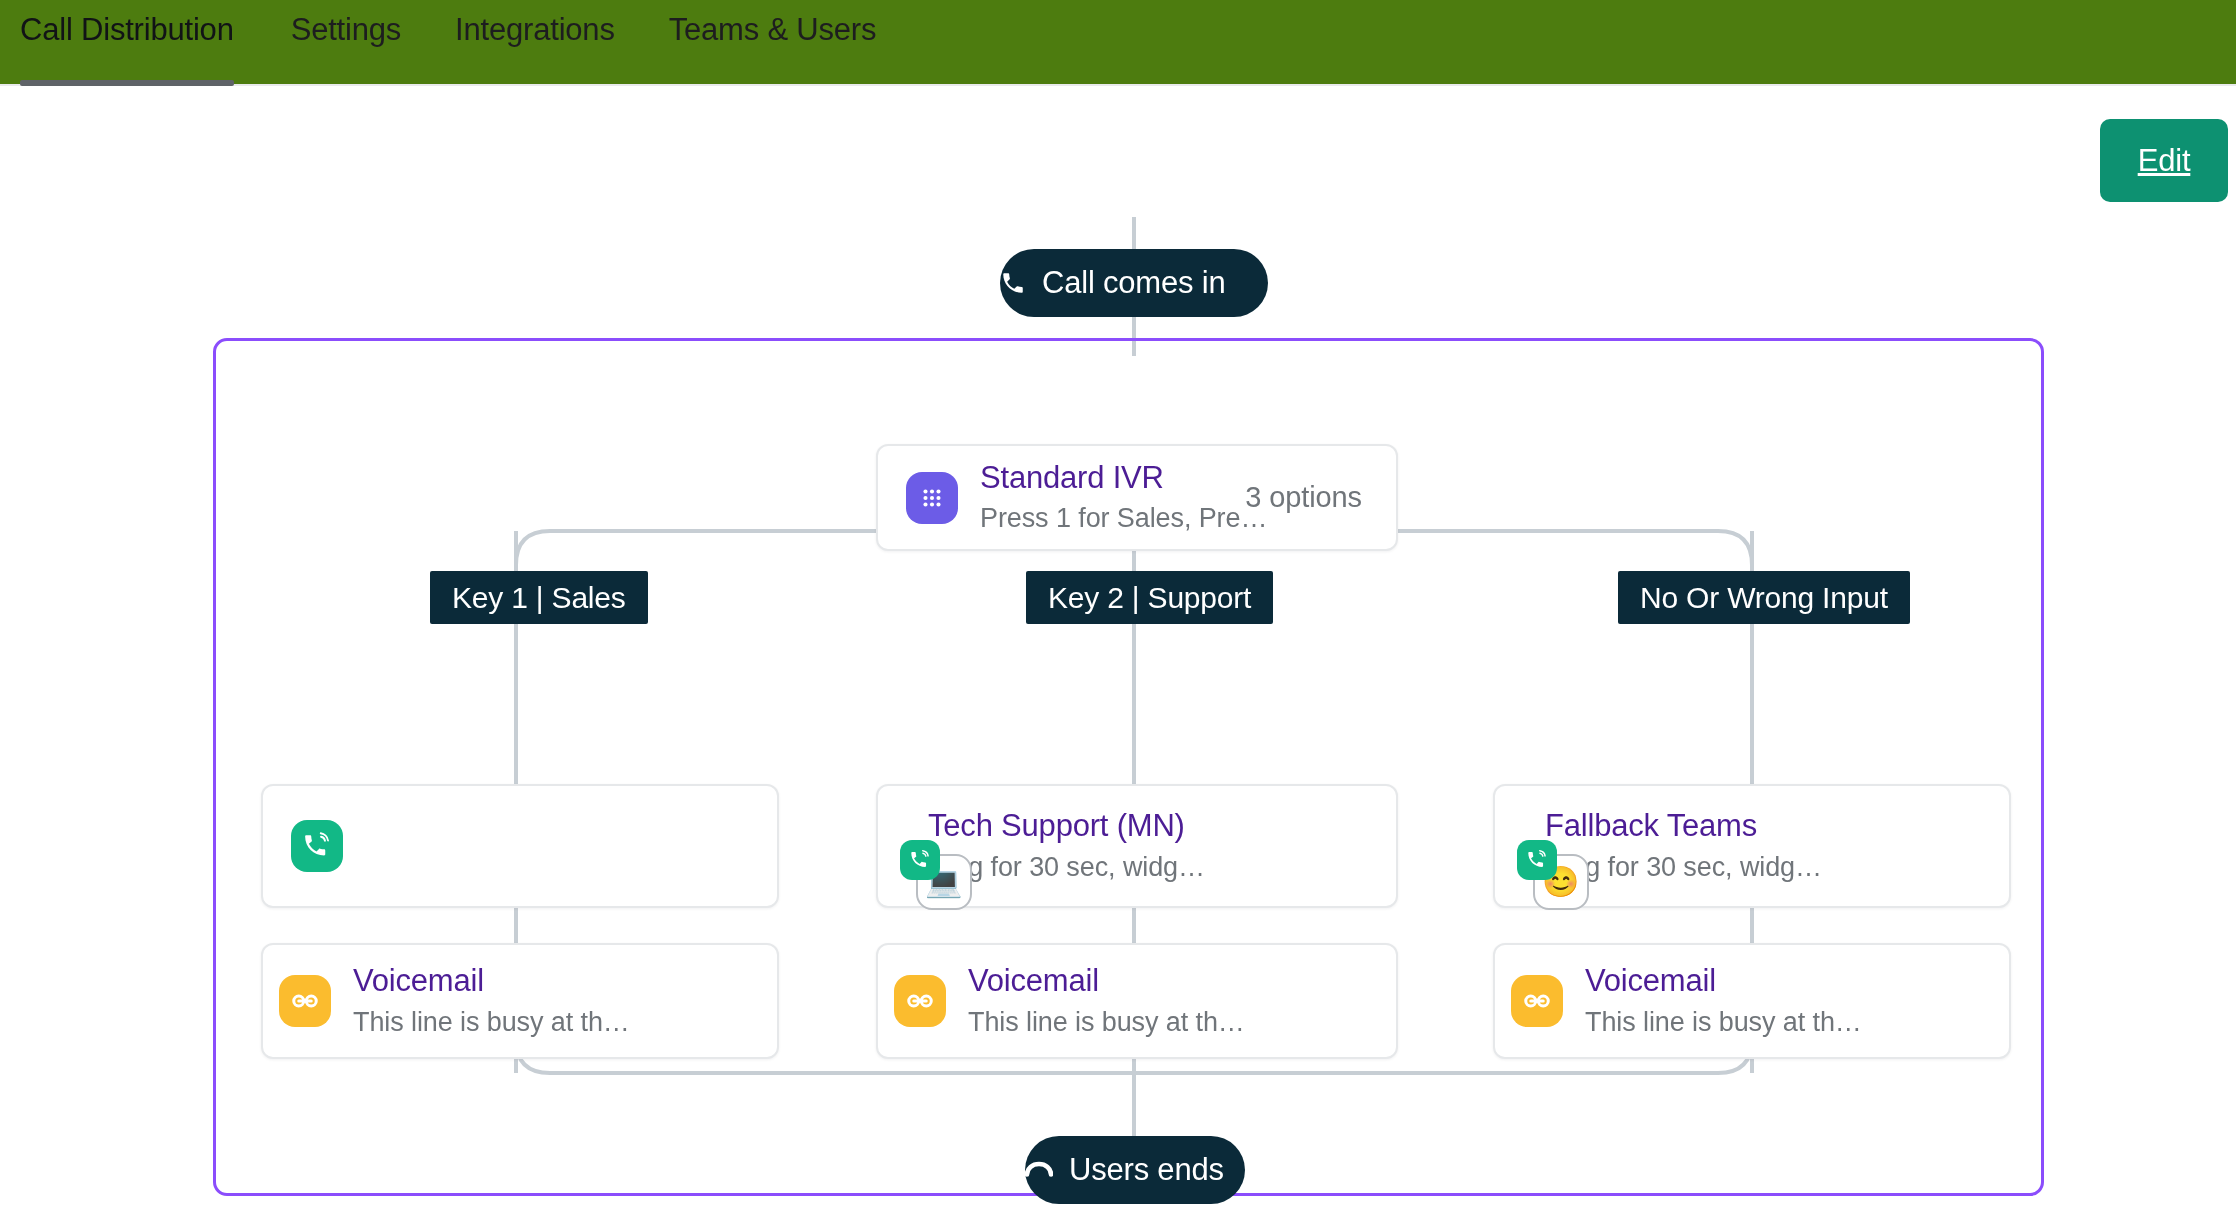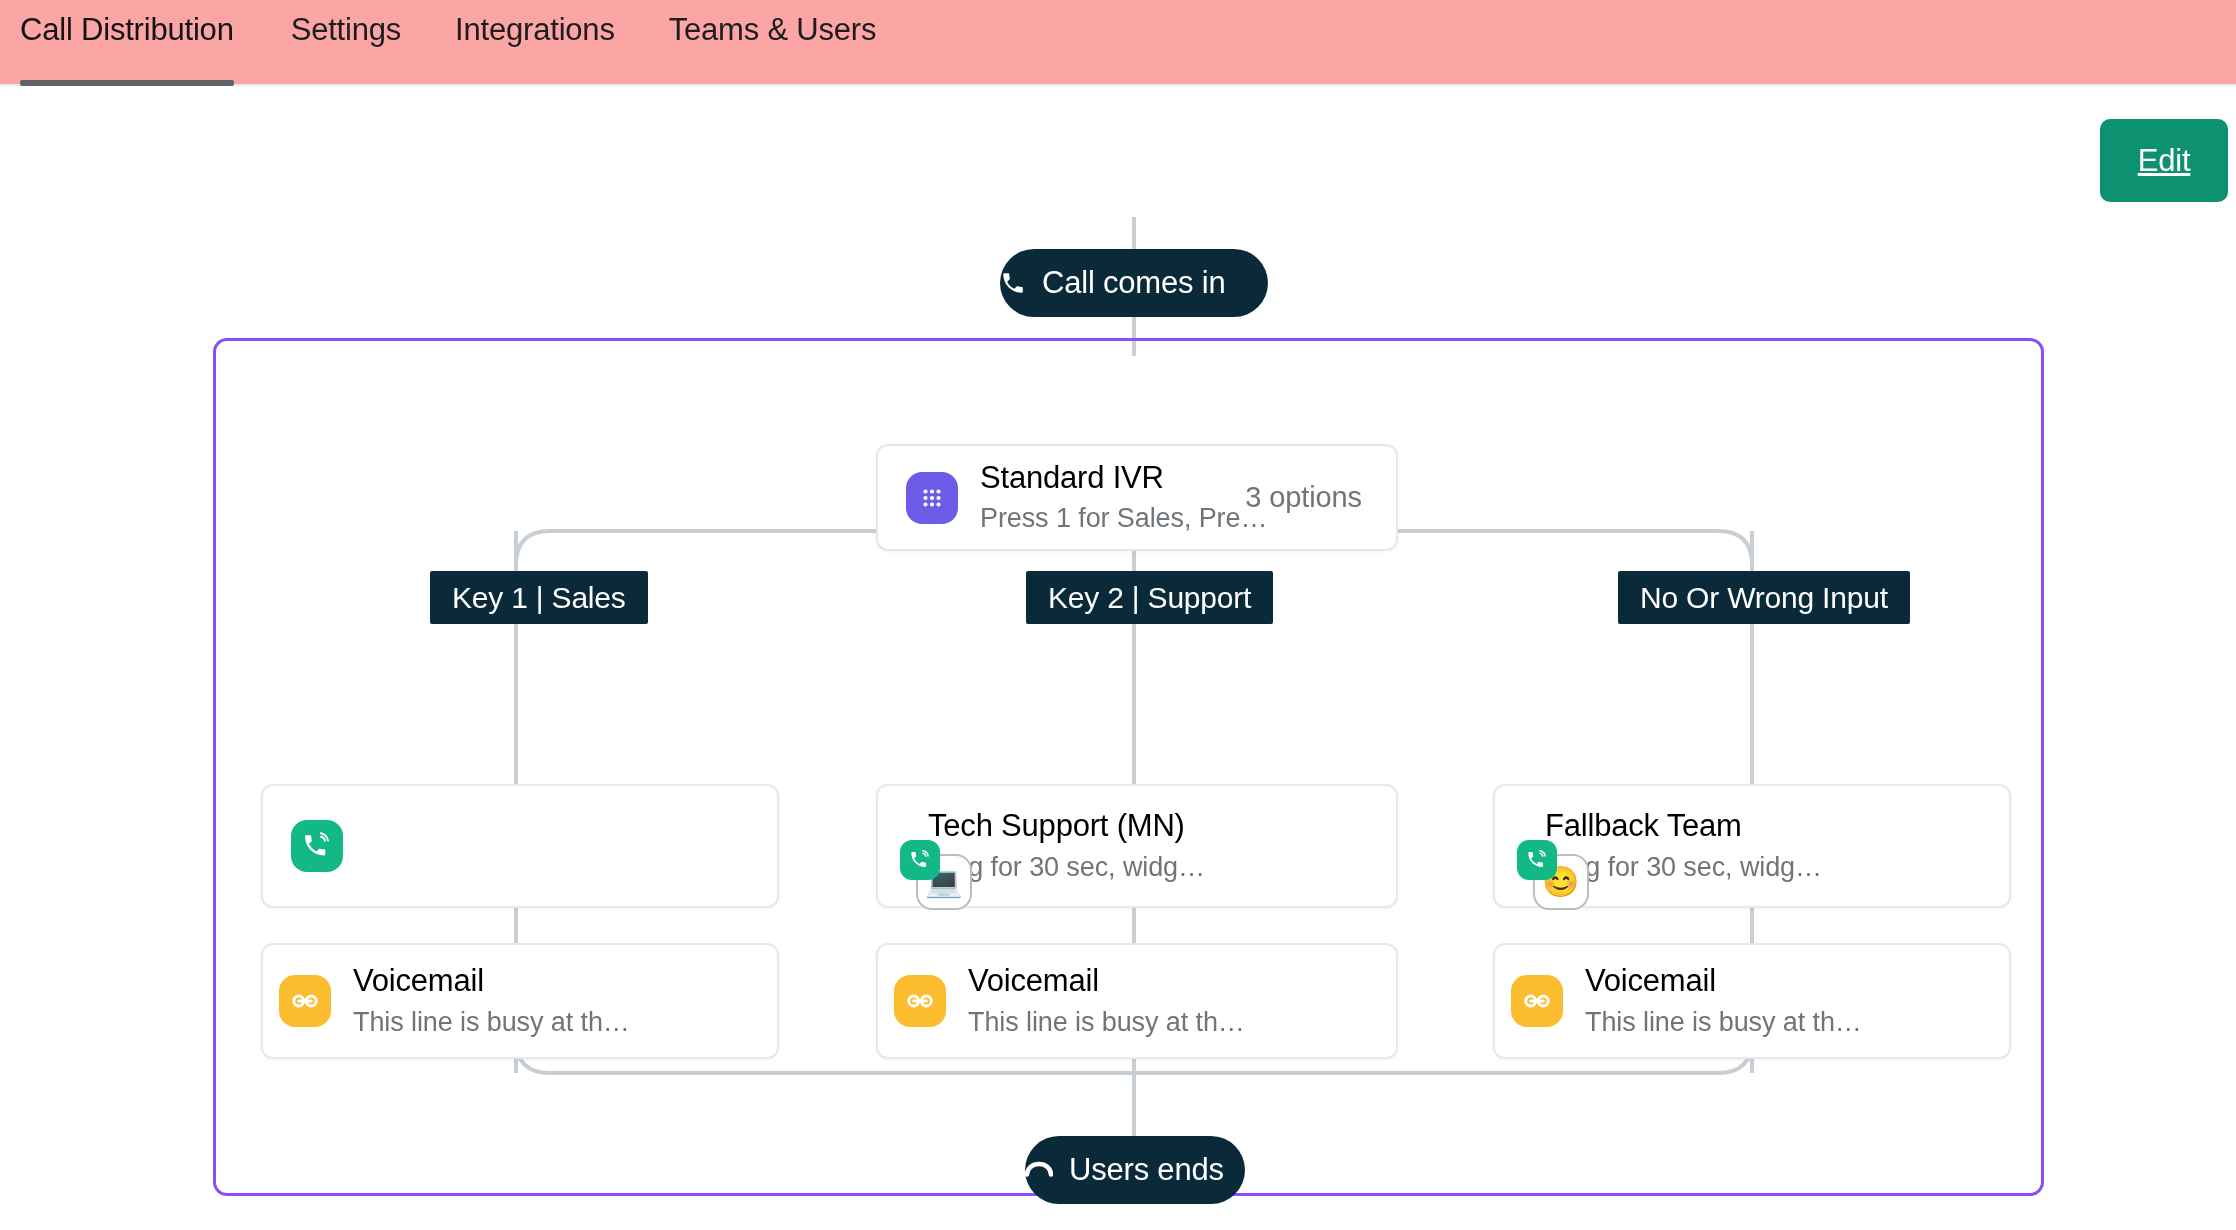--- a/index.html
+++ b/index.html
@@ -9,21 +9,21 @@
     background: #ffffff;
     font-family: "Liberation Sans", sans-serif;
     overflow: hidden;
   }
 
   
   .tabbar {
     position: absolute; left: 0; top: 0;
     width: 2236px; height: 86px;
     border-bottom: 2px solid #e9eaec;
-    background: #fca5a5;
+    background: #4d7c0f;
   }
   .tabs { position: absolute; left: 20px; top: 0; display: flex; align-items: flex-start; height: 86px; }
   .tab {
     position: relative;
     height: 86px;
     display: flex; align-items: flex-start;
     padding: 12px 27px 0 27px;
     font-size: 31px;
     color: #1d1d1f;
     letter-spacing: -0.2px;
@@ -101,21 +101,21 @@
     background: #ffffff;
     border: 2px solid #e6e8ea;
     border-radius: 12px;
     box-shadow: 0 1px 3px rgba(16,24,40,.06);
     display: flex; align-items: center;
     cursor: pointer;
   }
   .card .ic { flex: 0 0 auto; position: relative; }
   .card .txt { display: flex; flex-direction: column; justify-content: center; min-width: 0; }
   .card .ttl {
-    font-size: 31px; color: #000000; letter-spacing: -0.2px;
+    font-size: 31px; color: #4c1d95; letter-spacing: -0.2px;
     line-height: 1.18; white-space: nowrap;
   }
   .card .sub {
     font-size: 27px; color: #70757a; letter-spacing: -0.1px;
     line-height: 1.22; margin-top: 6px; white-space: nowrap;
   }
   .card .meta {
     margin-left: auto; font-size: 29px; color: #70757a;
     letter-spacing: -0.1px; white-space: nowrap;
   }
@@ -320,21 +320,21 @@
           <svg width="22" height="22" viewBox="0 0 24 24" fill="none">
             <path d="M5.5 10.2c1.3 2.6 3.5 4.8 6.1 6.1l2-2c.3-.3.6-.4.9-.2 1 .3 2.1.5 3.2.5.5 0 .9.4.9.9v3.1c0 .5-.4.9-.9.9C9.2 19.5 2.5 12.8 2.5 4.3c0-.5.4-.9.9-.9h3.1c.5 0 .9.4.9.9 0 1.1.2 2.2.5 3.2.1.3 0 .7-.2.9l-2.2 1.8z" fill="#ffffff"></path>
             <path d="M15.2 4.6c1.6.3 2.9 1.6 3.2 3.2" stroke="#ffffff" stroke-width="1.6" stroke-linecap="round"></path>
             <path d="M15 1.8c3 .4 5.4 2.8 5.8 5.8" stroke="#ffffff" stroke-width="1.6" stroke-linecap="round"></path>
           </svg>
         </span>
         <span class="avatar-tile">😊</span>
       </span>
     </span>
     <span class="txt">
-      <span class="ttl">Fallback Team</span>
+      <span class="ttl">Fallback Teams</span>
       <span class="sub">Ring for 30 sec, widg…</span>
     </span>
   </div>
 
   <div class="card card-r2 col-c">
     <span class="ic plain">
       <span class="sq amber">
         <svg width="30" height="30" viewBox="0 0 24 24" fill="none">
           <circle cx="7" cy="12" r="4" stroke="#ffffff" stroke-width="2.4"></circle>
           <circle cx="17" cy="12" r="4" stroke="#ffffff" stroke-width="2.4"></circle>

